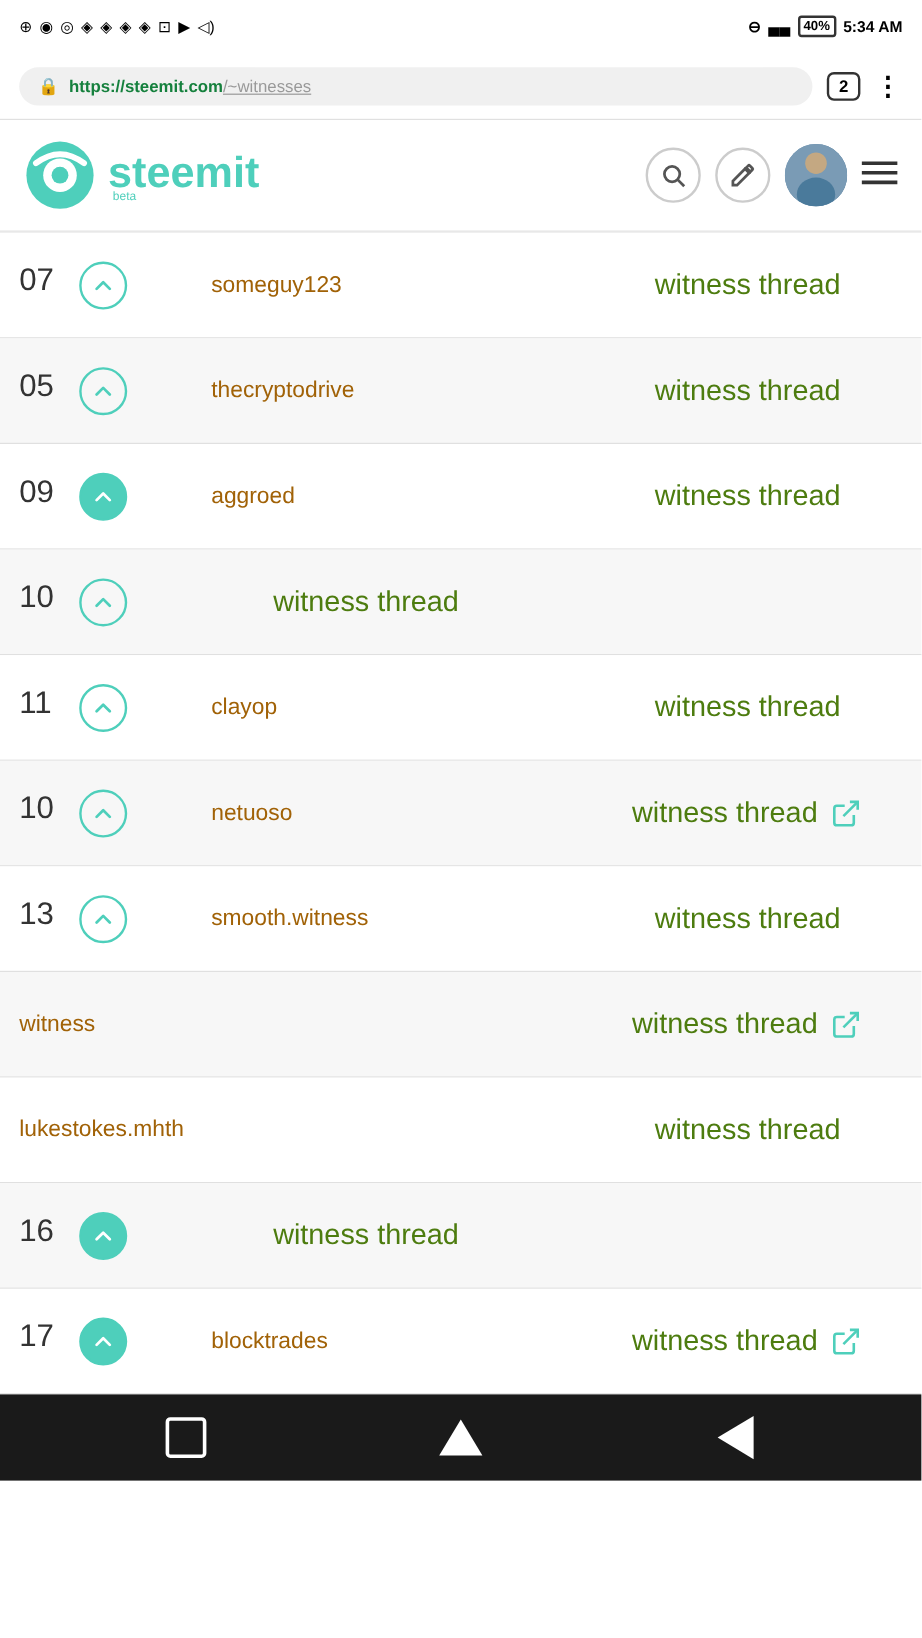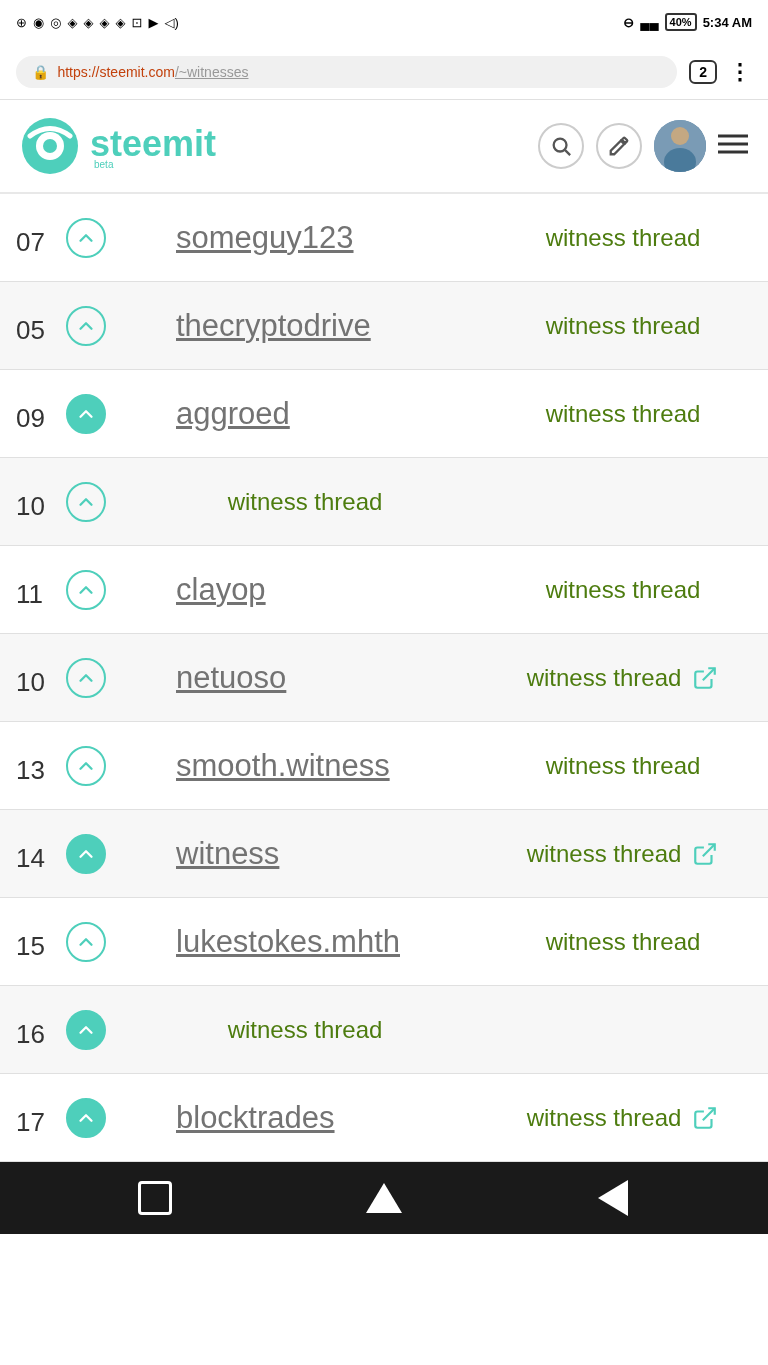--- a/index.html
+++ b/index.html
@@ -37,21 +37,21 @@
       flex: 1;
       background: #f0f0f0;
       border-radius: 24px;
       padding: 8px 16px;
       display: flex;
       align-items: center;
       gap: 8px;
     }
     .lock-icon { color: #4caf50; font-size: 14px; }
     .url-text { font-size: 14px; color: #333; }
-    .url-text .url-green { color: #c2410c; font-weight: normal; }
+    .url-text .url-green { color: #15803d; font-weight: bold; }
     .url-text .url-gray { color: #999; text-decoration: underline; }
     .tab-count {
       border: 2px solid #333;
       border-radius: 6px;
       padding: 2px 8px;
       font-size: 14px;
       font-weight: bold;
     }
     .menu-dots { font-size: 22px; font-weight: bold; letter-spacing: 1px; }
 
@@ -100,42 +100,41 @@
       border-bottom: 1px solid #e0e0e0;
       min-height: 88px;
     }
     .witness-row:nth-child(even) { background: #f7f7f7; }
     .witness-row:nth-child(odd) { background: #fff; }
 
     .col-rank {
       width: 160px;
       min-width: 160px;
       display: flex;
-      align-items: flex-end;
+      align-items: flex-start;
       padding: 12px 16px;
       gap: 10px;
     }
     .rank-num { font-size: 26px; color: #333; min-width: 40px; }
     .vote-btn {
       width: 40px; height: 40px;
       border-radius: 50%;
       border: 2px solid #4ecfbb;
       background: transparent;
       display: flex; align-items: center; justify-content: center;
       cursor: pointer;
     }
     .vote-btn.filled { background: #4ecfbb; }
     .vote-btn svg { width: 22px; height: 22px; }
 
     .col-name {
       flex: 1;
       padding: 12px 16px;
-      font-size: 31px;
-      color: #737373;
-      text-decoration: underline;
+      font-size: 19px;
+      color: #a16207;
     }
     .col-thread {
       width: 290px;
       min-width: 290px;
       padding: 12px 16px;
       font-size: 24px;
       color: #4d7c0f;
       display: flex;
       align-items: center;
       gap: 10px;
@@ -367,50 +366,34 @@
         </svg>
       </button>
     </div>
     <div class="col-name">smooth.witness</div>
     <div class="col-thread">
       <span>witness thread</span>
 
     </div>
   </div>
     <div class="witness-row">
-    <div class="col-rank">
-      <span class="rank-num">14</span>
-      <button class="vote-btn filled">
-        <svg viewBox="0 0 24 24" fill="none" stroke="white" stroke-width="2.5" stroke-linecap="round" stroke-linejoin="round">
-          <polyline points="18 15 12 9 6 15"></polyline>
-        </svg>
-      </button>
-    </div>
     <div class="col-name">witness</div>
     <div class="col-thread">
       <span>witness thread</span>
 
     <span class="external-link-icon">
       <svg width="26" height="26" viewBox="0 0 24 24" fill="none" stroke="#4ecfbb" stroke-width="2">
         <path d="M18 13v6a2 2 0 01-2 2H5a2 2 0 01-2-2V8a2 2 0 012-2h6"></path>
         <polyline points="15 3 21 3 21 9"></polyline>
         <line x1="10" y1="14" x2="21" y2="3"></line>
       </svg>
     </span>
     </div>
   </div>
     <div class="witness-row">
-    <div class="col-rank">
-      <span class="rank-num">15</span>
-      <button class="vote-btn ">
-        <svg viewBox="0 0 24 24" fill="none" stroke="#4ecfbb" stroke-width="2.5" stroke-linecap="round" stroke-linejoin="round">
-          <polyline points="18 15 12 9 6 15"></polyline>
-        </svg>
-      </button>
-    </div>
     <div class="col-name">lukestokes.mhth</div>
     <div class="col-thread">
       <span>witness thread</span>
 
     </div>
   </div>
     <div class="witness-row">
     <div class="col-rank">
       <span class="rank-num">16</span>
       <button class="vote-btn filled">

